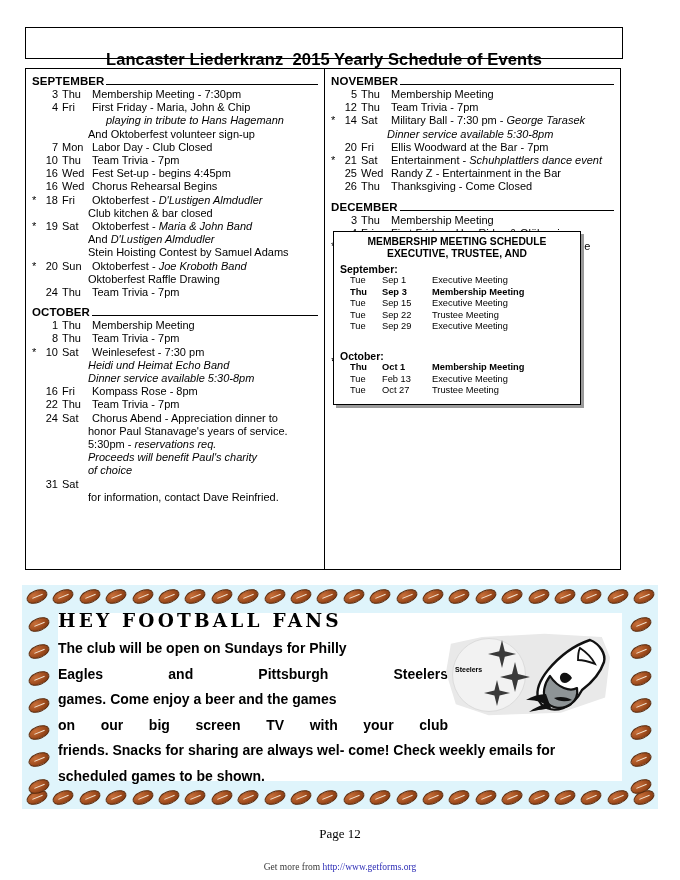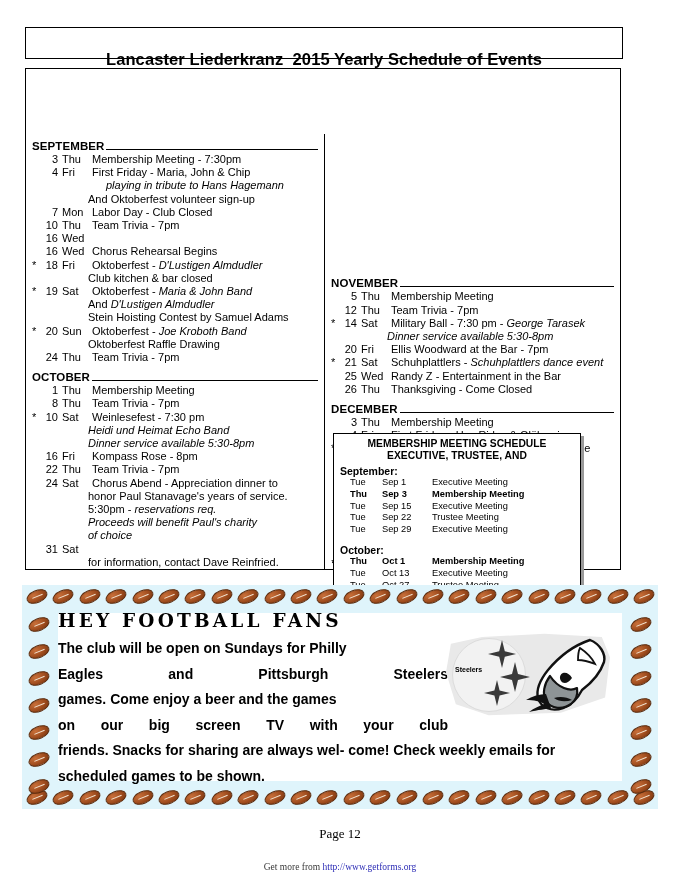--- a/index.html
+++ b/index.html
@@ -39,21 +39,20 @@
   
   .schedule-box {
     position: absolute;
     left: 25px;
     top: 68px;
     width: 596px;
     height: 502px;
     border: 1.5px solid #000;
     box-sizing: border-box;
     display: flex;
-    align-items: flex-end;
   }
   .col {
     box-sizing: border-box;
     position: relative;
     padding: 6px 6px 0 6px;
   }
   .col-left {
     width: 300px;
     border-right: 1.3px solid #000;
   }
@@ -151,21 +150,21 @@
     text-align: center;
     font-size: 10.3px;
     font-weight: bold;
     line-height: 12px;
   }
   .meeting-month {
     font-size: 10.5px;
     font-weight: bold;
     margin-top: 3px;
   }
-  .meeting-month.gap { margin-top: 9px; }
+  .meeting-month.gap { margin-top: 17px; }
   .mrow {
     display: flex;
     font-size: 9.3px;
     line-height: 11.6px;
     color: #000;
   }
   .mrow .m-dow { width: 32px; flex: 0 0 32px; padding-left: 10px; }
   .mrow .m-date { width: 50px; flex: 0 0 50px; }
   .mrow .m-type { flex: 1 1 auto; }
   .mrow.bold { font-weight: bold; }
@@ -362,20 +361,21 @@
       <div class="ev">
           <span class="star"></span>
           <span class="day">10</span>
           <span class="dow">Thu</span>
           <span class="desc">Team Trivia - 7pm</span>
         </div>
       <div class="ev">
           <span class="star"></span>
           <span class="day">16</span>
           <span class="dow">Wed</span>
+          <span class="desc">Fest Set-up - begins 4:45pm</span>
         </div>
       <div class="ev">
           <span class="star"></span>
           <span class="day">16</span>
           <span class="dow">Wed</span>
           <span class="desc">Chorus Rehearsal Begins</span>
         </div>
 
       <div class="ev">
           <span class="star">*</span>
@@ -540,21 +540,21 @@
           <span class="star"></span>
           <span class="day">20</span>
           <span class="dow">Fri</span>
           <span class="desc">Ellis Woodward at the Bar - 7pm</span>
         </div>
 
       <div class="ev">
           <span class="star">*</span>
           <span class="day">21</span>
           <span class="dow">Sat</span>
-          <span class="desc"><span>Schuhplattlers - </span><i>Schuhplattlers dance event</i></span>
+          <span class="desc"><span>Entertainment - </span><i>Schuhplattlers dance event</i></span>
         </div>
 
       <div class="ev">
           <span class="star"></span>
           <span class="day">25</span>
           <span class="dow">Wed</span>
           <span class="desc">Randy Z - Entertainment in the Bar</span>
         </div>
       <div class="ev">
           <span class="star"></span>
@@ -665,21 +665,21 @@
           </div>
 
         <div class="meeting-month gap">October:</div>
         <div class="mrow bold">
             <span class="m-dow">Thu</span>
             <span class="m-date">Oct 1</span>
             <span class="m-type">Membership Meeting</span>
           </div>
         <div class="mrow">
             <span class="m-dow">Tue</span>
-            <span class="m-date">Oct 13</span>
+            <span class="m-date">Feb 13</span>
             <span class="m-type">Executive Meeting</span>
           </div>
         <div class="mrow">
             <span class="m-dow">Tue</span>
             <span class="m-date">Oct 27</span>
             <span class="m-type">Trustee Meeting</span>
           </div>
       </div>
     </div>
 

